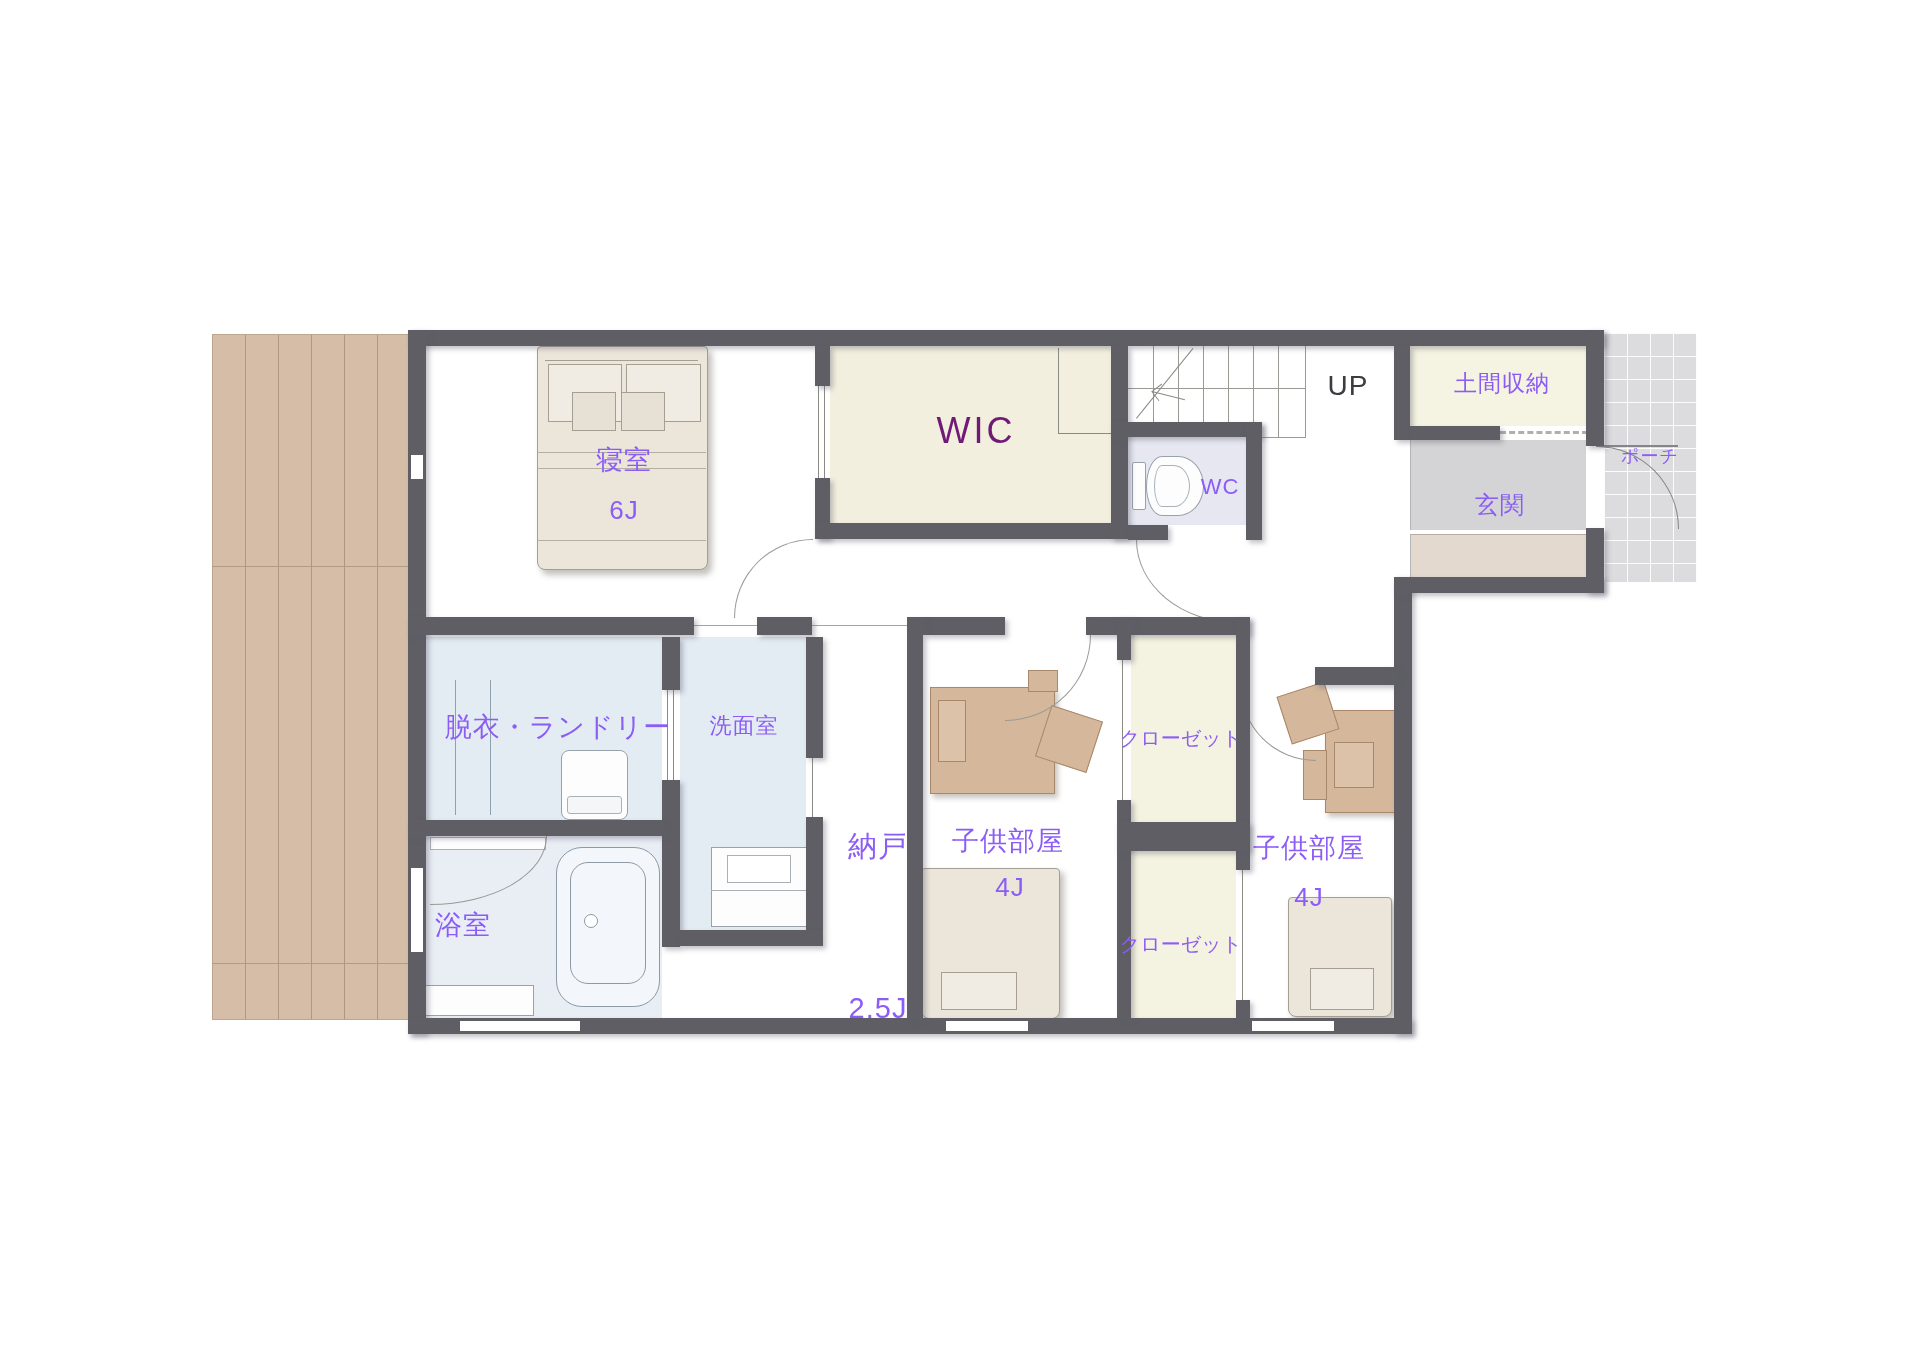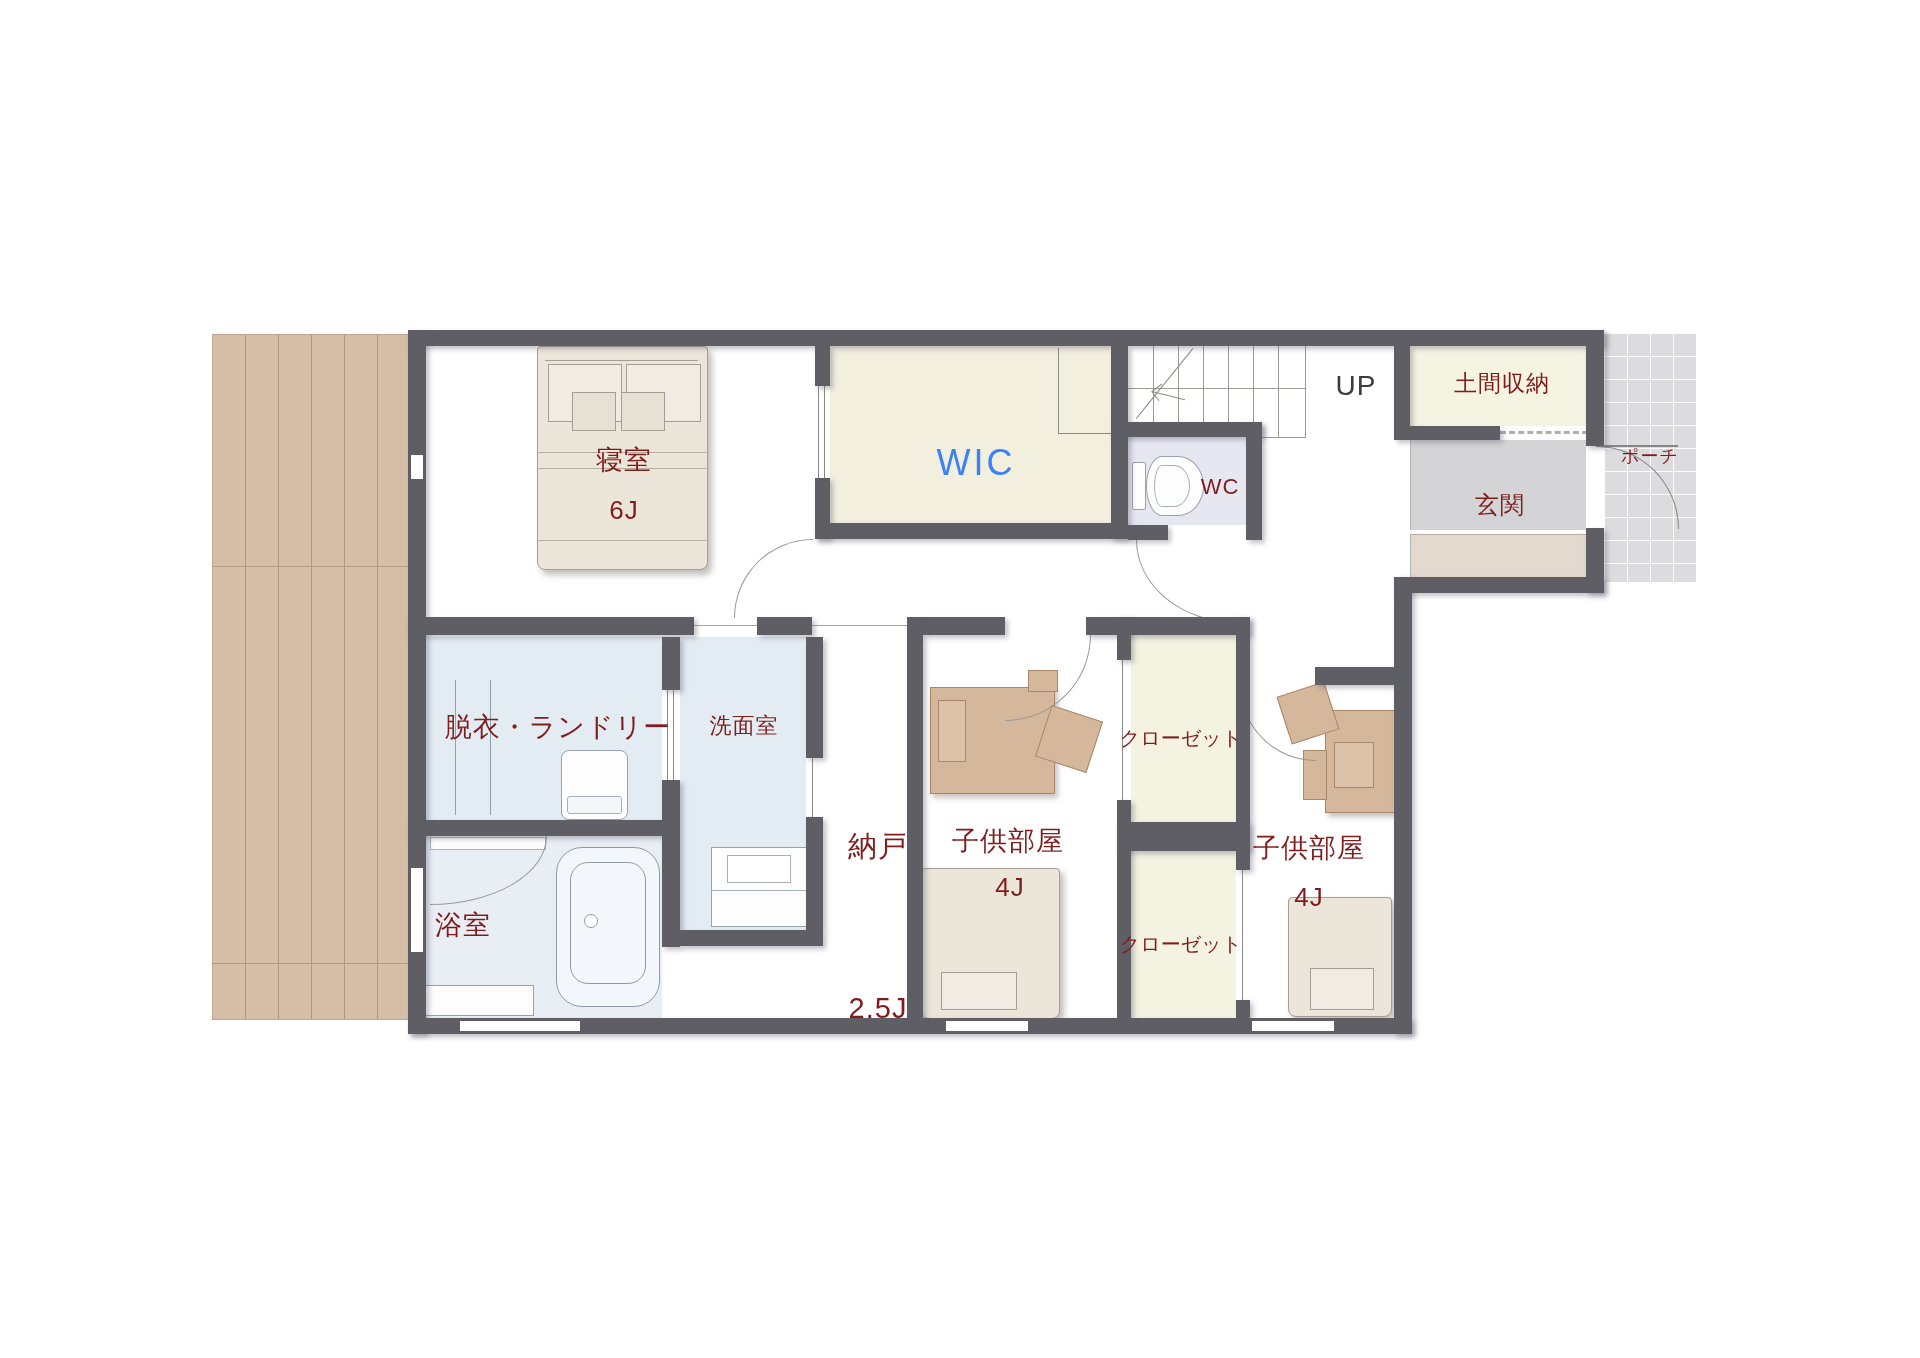--- a/index.html
+++ b/index.html
@@ -5,21 +5,21 @@
   html,body{margin:0;padding:0;background:#ffffff;}
   .canvas{position:relative;width:1920px;height:1358px;background:#fff;overflow:hidden;
           font-family:"Liberation Sans","DejaVu Sans",sans-serif;color:#3a3a40;}
   .rm{position:absolute;z-index:1;}
   .fur{position:absolute;z-index:2;}
   .tl{position:absolute;z-index:3;}
   .arc{position:absolute;z-index:3;}
   .w{position:absolute;background:#5e5e64;z-index:4;box-shadow:3px 3px 5px rgba(95,95,110,.38);}
   .win{position:absolute;background:#ffffff;z-index:5;}
   .lbl{position:absolute;z-index:6;white-space:nowrap;transform:translate(-50%,-50%);
-       color:#7f1d1d;letter-spacing:1px;}
+       color:#8b5cf6;letter-spacing:1px;}
   .deck{position:absolute;z-index:1;background:#d6bda7;
         background-image:repeating-linear-gradient(90deg,rgba(148,118,92,0) 0px,rgba(148,118,92,0) 32px,rgba(148,118,92,.55) 32px,rgba(148,118,92,.55) 33px);
         border:1px solid #bda58e;}
   .porch{position:absolute;z-index:1;background:#dcdcde;
         background-image:linear-gradient(90deg,rgba(255,255,255,.9) 1px,transparent 1px),
                          linear-gradient(rgba(255,255,255,.9) 1px,transparent 1px);
         background-size:23px 23px;}
   .bedmain{background:#ebe5da;border:1px solid #a59e92;border-radius:4px 4px 8px 8px;}
   .pillow{background:#f1ece3;border:1px solid #a59e92;}
   .cushion{background:#e7e0d4;border:1px solid #a59e92;}
@@ -166,22 +166,22 @@
   <div class="w" style="left:1410px;top:426px;width:90px;height:14px;"></div>
 
   <div class="win" style="left:411px;top:455px;width:12px;height:24px;"></div>
   <div class="win" style="left:411px;top:868px;width:12px;height:84px;"></div>
   <div class="win" style="left:460px;top:1021px;width:120px;height:10px;"></div>
   <div class="win" style="left:946px;top:1021px;width:82px;height:10px;"></div>
   <div class="win" style="left:1252px;top:1021px;width:82px;height:10px;"></div>
 
   <div class="lbl" style="left:624px;top:460px;font-size:27px;">寝室</div>
   <div class="lbl" style="left:624px;top:502px;font-size:26px;margin-top:8px;">6J</div>
-  <div class="lbl" style="left:976px;top:431px;font-size:36px;letter-spacing:3px;color:#3b82f6;margin-top:32px;">WIC</div>
-  <div class="lbl" style="left:1348px;top:386px;font-size:28px;color:#3c3c40;margin-left:8px;">UP</div>
+  <div class="lbl" style="left:976px;top:431px;font-size:36px;letter-spacing:3px;color:#701a75;">WIC</div>
+  <div class="lbl" style="left:1348px;top:386px;font-size:28px;color:#3c3c40;">UP</div>
   <div class="lbl" style="left:1502px;top:383px;font-size:23px;">土間収納</div>
   <div class="lbl" style="left:1650px;top:456px;font-size:18px;">ポーチ</div>
   <div class="lbl" style="left:1500px;top:505px;font-size:24px;">玄関</div>
   <div class="lbl" style="left:1220px;top:487px;font-size:22px;">WC</div>
   <div class="lbl" style="left:550px;top:727px;font-size:27px;margin-left:8px;">脱衣・ランドリー</div>
   <div class="lbl" style="left:744px;top:726px;font-size:22px;">洗面室</div>
   <div class="lbl" style="left:463px;top:925px;font-size:27px;">浴室</div>
   <div class="lbl" style="left:878px;top:847px;font-size:29px;">納戸</div>
   <div class="lbl" style="left:878px;top:1008px;font-size:29px;">2.5J</div>
   <div class="lbl" style="left:1008px;top:841px;font-size:27px;">子供部屋</div>

